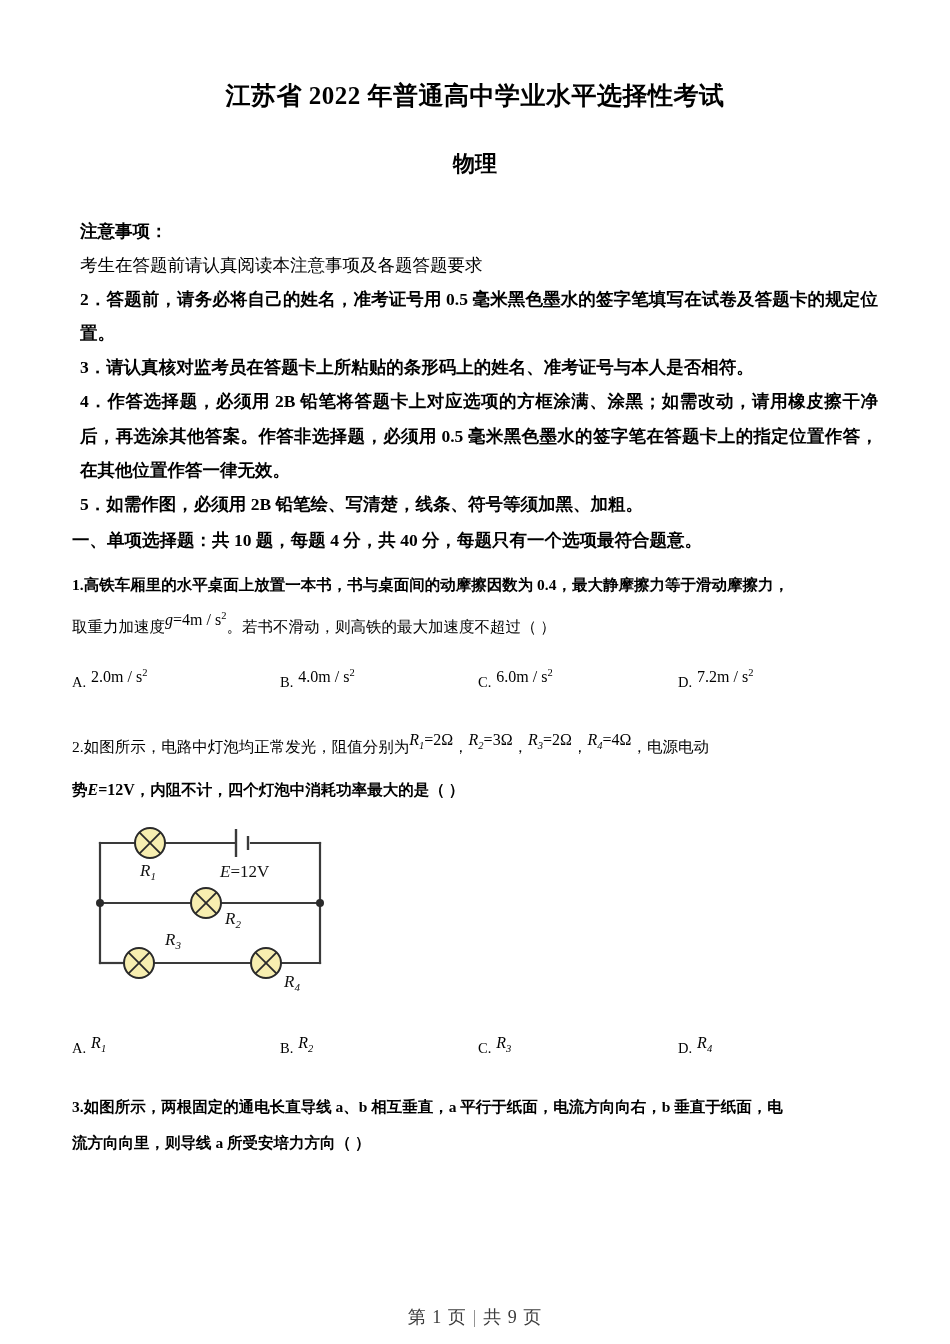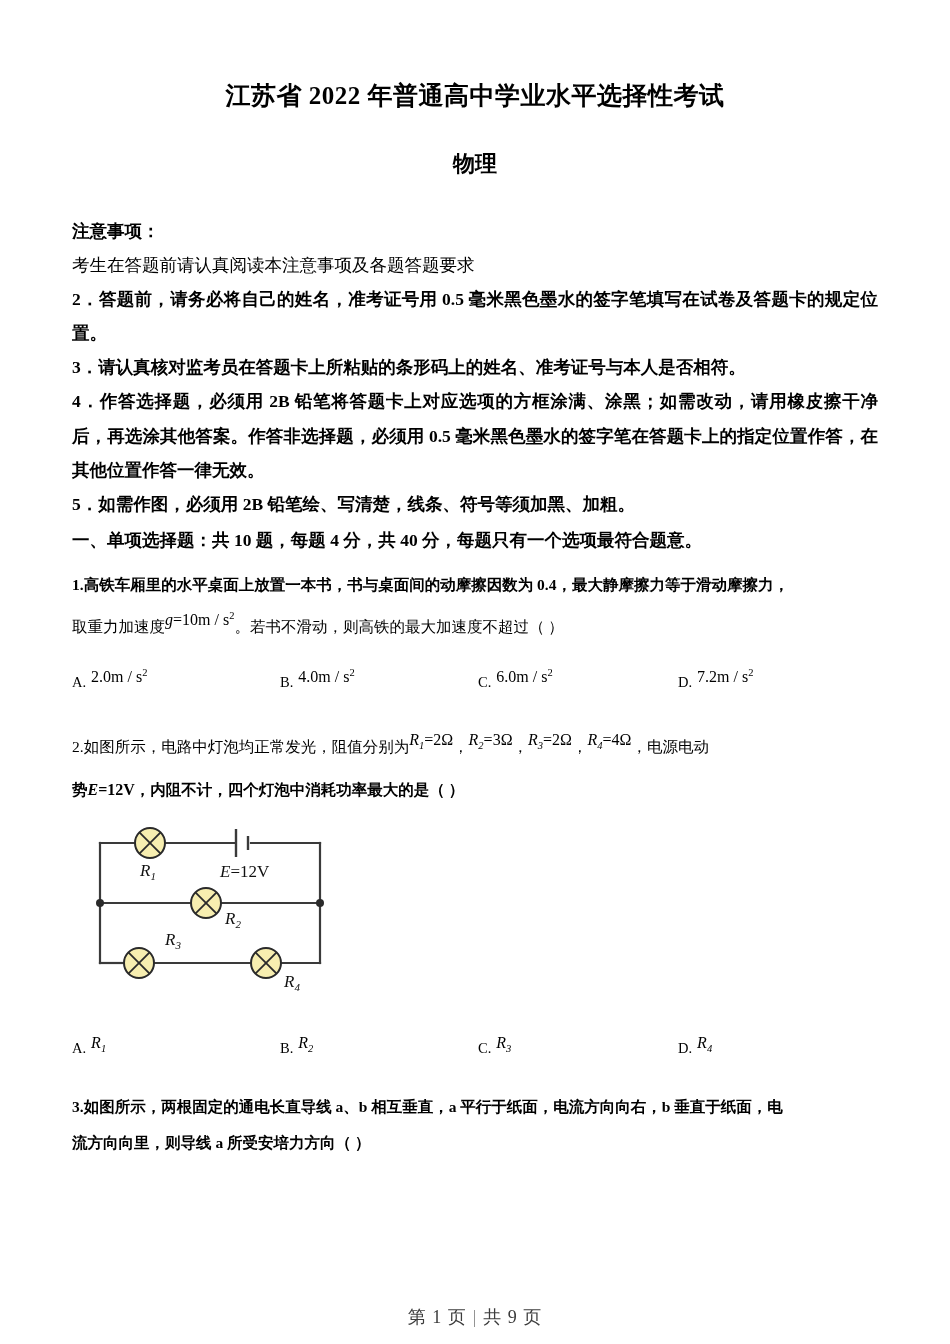--- a/index.html
+++ b/index.html
@@ -42,20 +42,21 @@
     text-align: center;
     font-size: 22px;
     font-weight: bold;
     margin-top: 36px;
     line-height: 1.4;
   }
 
   
   .notice {
     margin-top: 34px;
+    margin-left: 8px;
   }
   .notice-head {
     font-size: 17.5px;
     font-weight: bold;
     line-height: 1.95;
   }
   .notice-sub {
     font-size: 17.5px;
     font-weight: normal;
     line-height: 1.95;
@@ -181,21 +182,21 @@
       <div class="notice-item">5．如需作图，必须用 2B 铅笔绘、写清楚，线条、符号等须加黑、加粗。</div>
     </div>
 
     <div class="section-head">一、单项选择题：共 10 题，每题 4 分，共 40 分，每题只有一个选项最符合题意。</div>
 
     <div class="question">
       <div class="qline">
         <span>1.</span><span>高铁车厢里的水平桌面上放置一本书，书与桌面间的动摩擦因数为 0.4，最大静摩擦力等于滑动摩擦力，</span>
       </div>
       <div class="qline-tall">
-        <span>取重力加速度</span><span class="mi raise">g</span><span class="mn raise">=10m / s</span><sup class="exp raise">2</sup><span>。若书不滑动，则高铁的最大加速度不超过（      ）</span>
+        <span>取重力加速度</span><span class="mi raise">g</span><span class="mn raise">=4m / s</span><sup class="exp raise">2</sup><span>。若书不滑动，则高铁的最大加速度不超过（      ）</span>
       </div>
       <div class="options">
         <div class="opt opt-w1">
           <span class="opt-label">A.</span>
           <span class="opt-val"><span>2.0m / s</span><sup class="exp">2</sup></span>
         </div>
         <div class="opt opt-w2">
           <span class="opt-label">B.</span>
           <span class="opt-val"><span>4.0m / s</span><sup class="exp">2</sup></span>
         </div>

